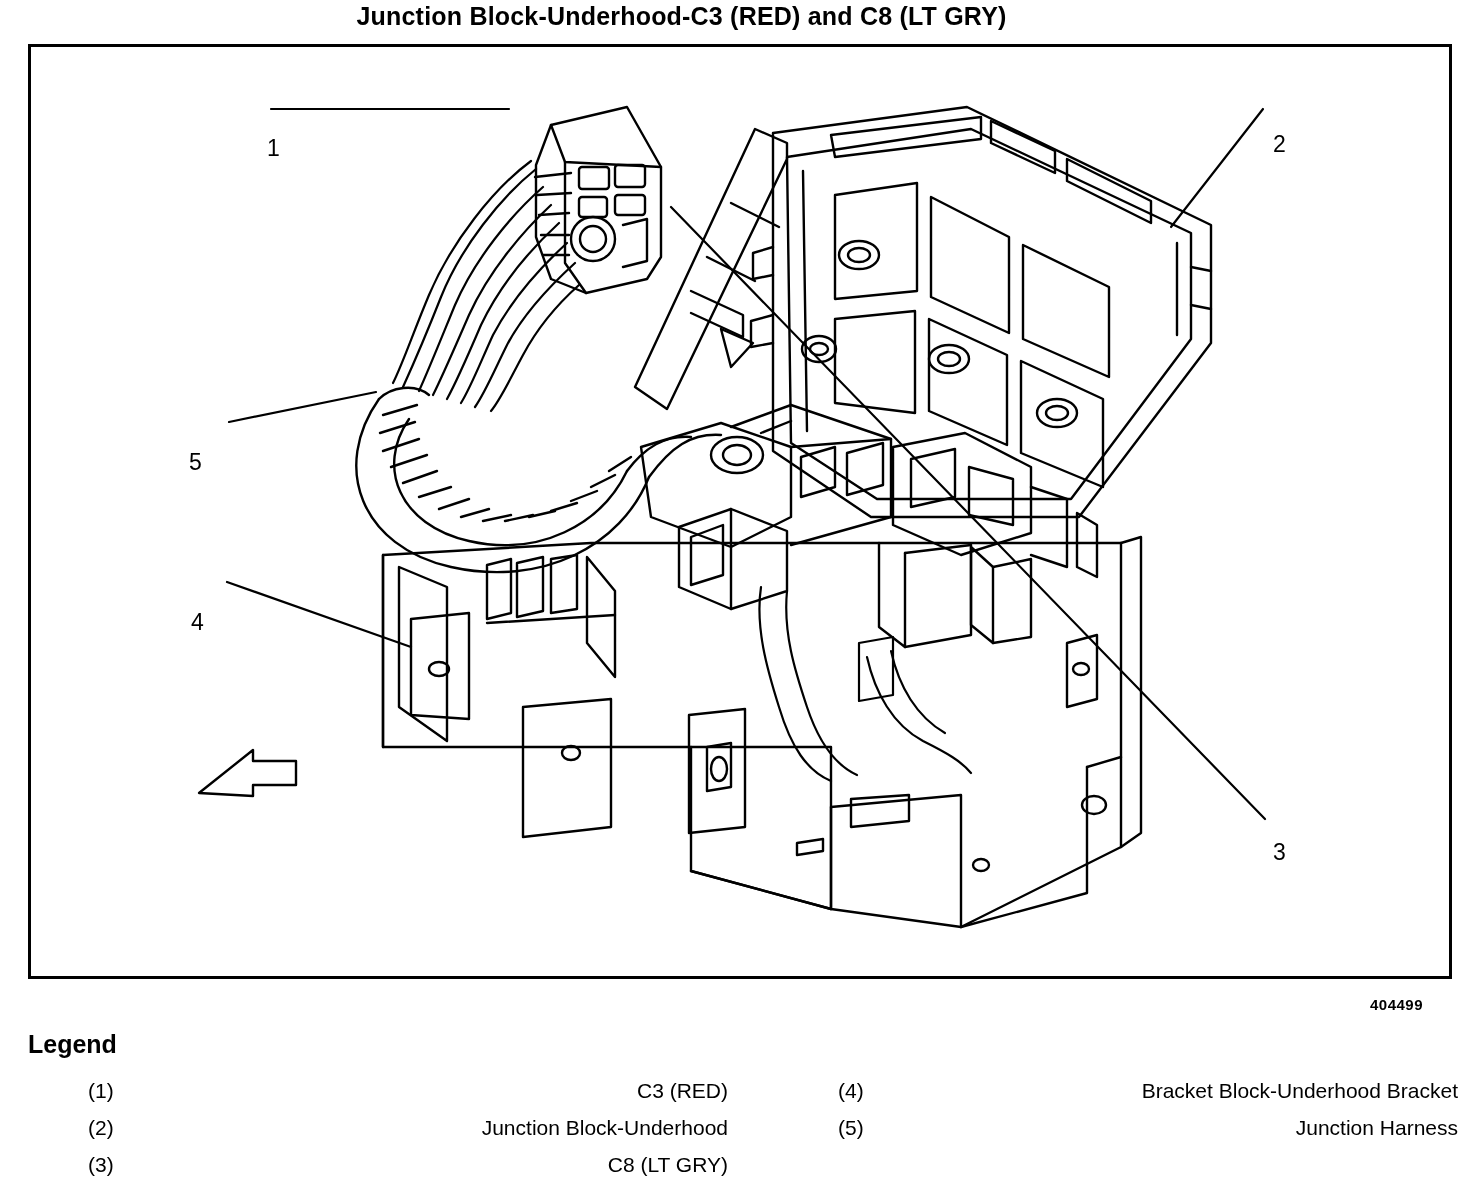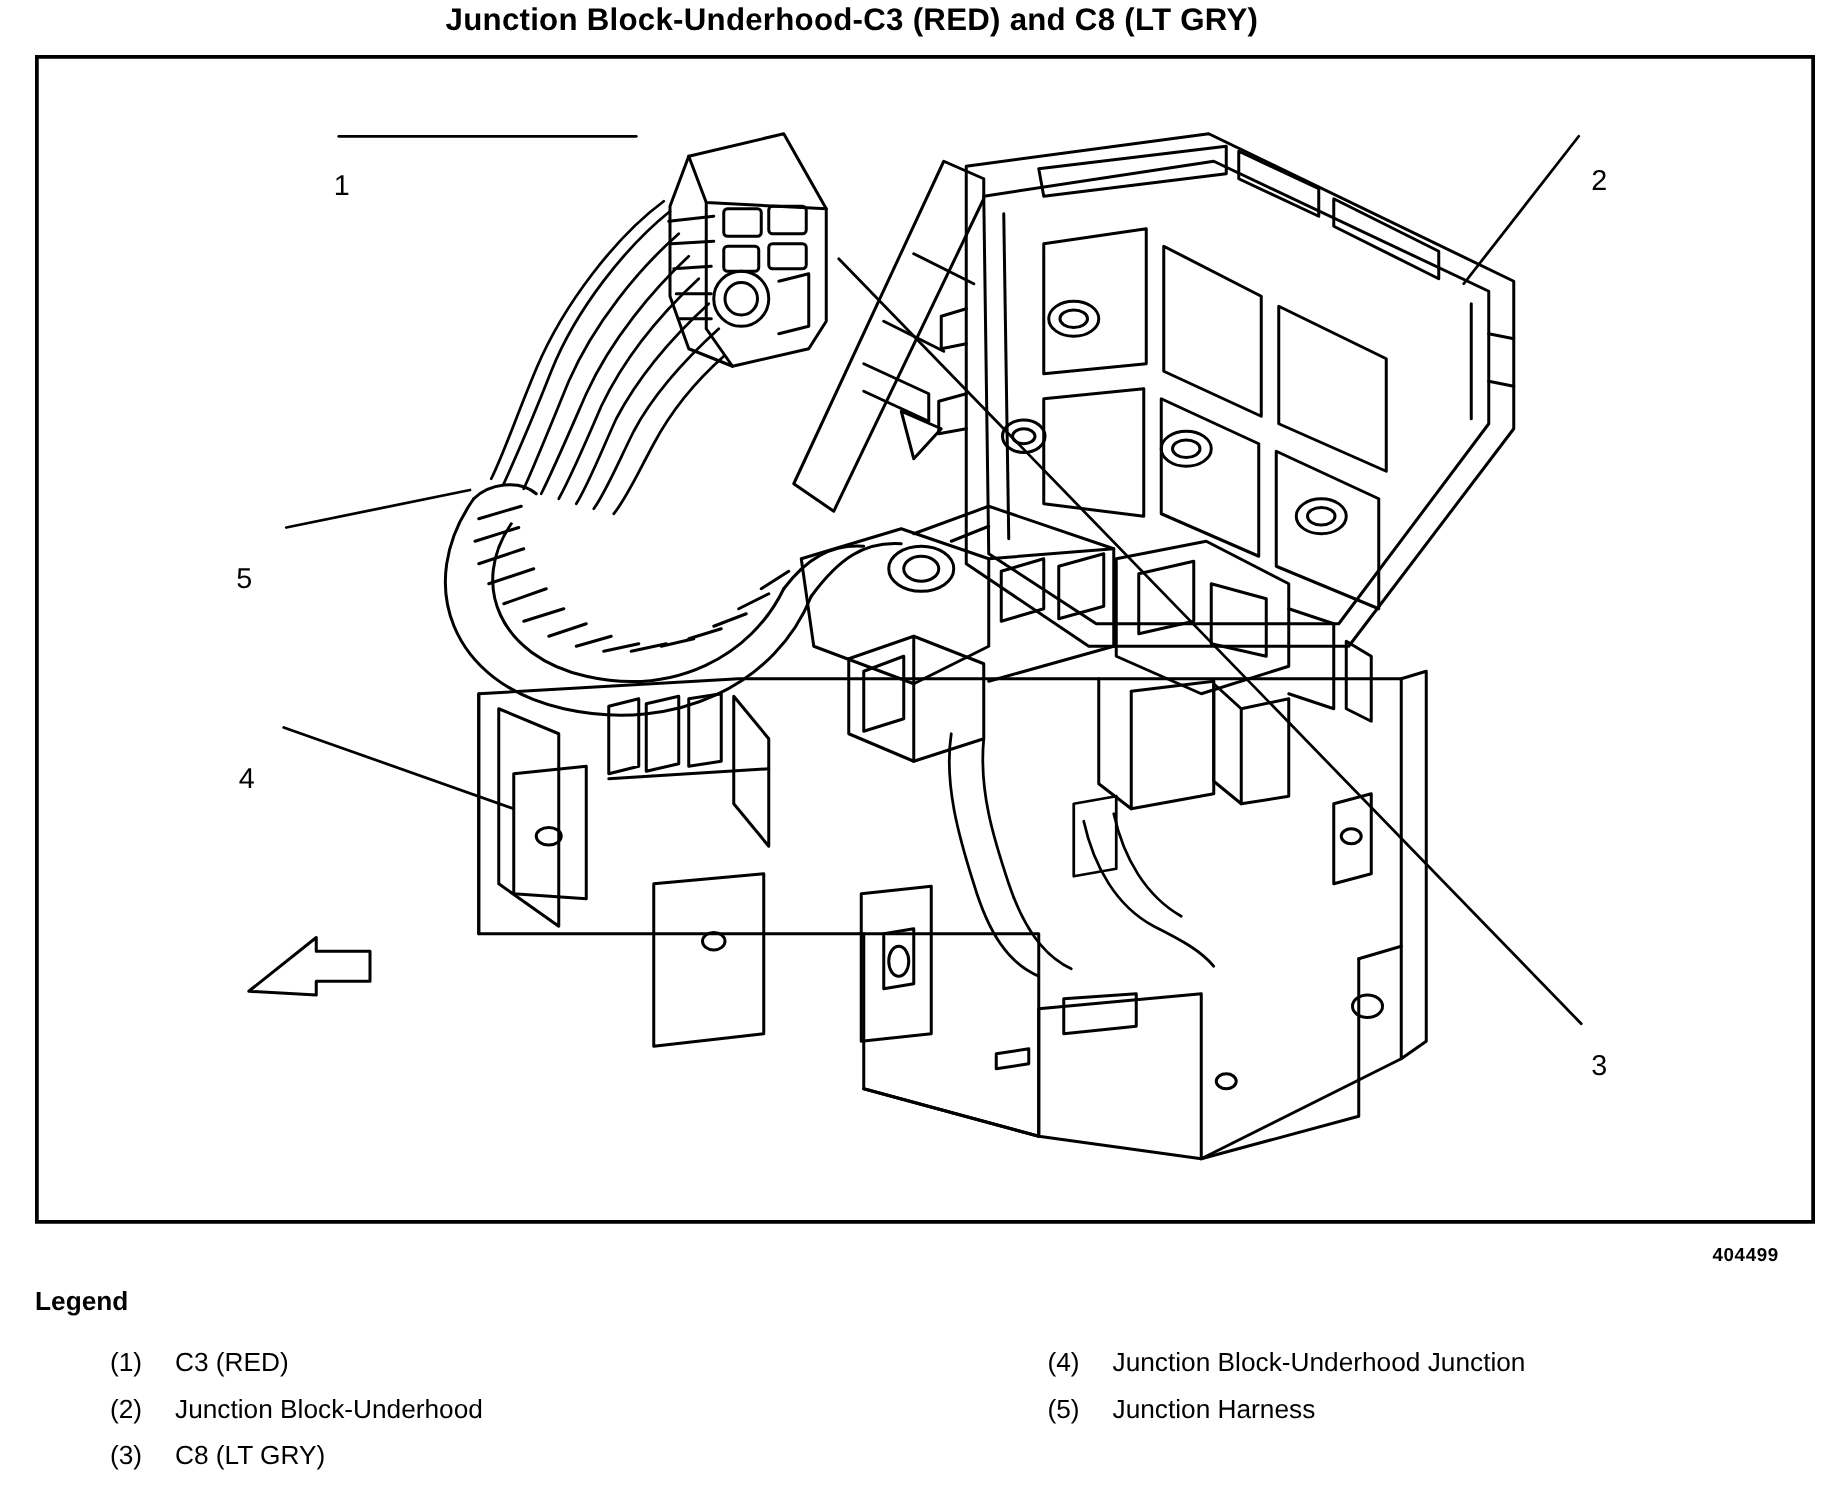--- a/index.html
+++ b/index.html
@@ -44,41 +44,42 @@
     left: 1370px;
     top: 996px;
     font-size: 15px;
     font-weight: bold;
     letter-spacing: 0.5px;
   }
   #legend-title {
     position: absolute;
     left: 28px;
     top: 1030px;
-    font-size: 21px;
+    font-size: 25px;
     font-weight: bold;
   }
   .legend-col {
     position: absolute;
     font-size: 21px;
   }
   #legend-col-left { left: 88px; top: 1078px; width: 640px; }
   #legend-col-right { left: 838px; top: 1078px; width: 620px; }
   .legend-item {
     display: flex;
     align-items: flex-start;
     margin-bottom: 12px;
     line-height: 1.2;
   }
   .legend-num {
     width: 52px;
     flex: 0 0 52px;
   }
   .legend-label {
     flex: 1 1 auto;
+    text-align: right;
   }
   .callout-num {
     font-size: 23px;
     font-weight: normal;
     font-family: "Liberation Sans", sans-serif;
   }
 </style>
 </head>
 <body>
 
@@ -285,19 +286,19 @@
   </div>
   <div class="legend-item">
     <span class="legend-num">(3)</span>
     <span class="legend-label">C8 (LT GRY)</span>
   </div>
 </div>
 
 <div class="legend-col" id="legend-col-right">
   <div class="legend-item">
     <span class="legend-num">(4)</span>
-    <span class="legend-label">Junction Block-Underhood Junction</span>
+    <span class="legend-label">Bracket Block-Underhood Bracket</span>
   </div>
   <div class="legend-item">
     <span class="legend-num">(5)</span>
     <span class="legend-label">Junction Harness</span>
   </div>
 </div>
 
 </body></html>

